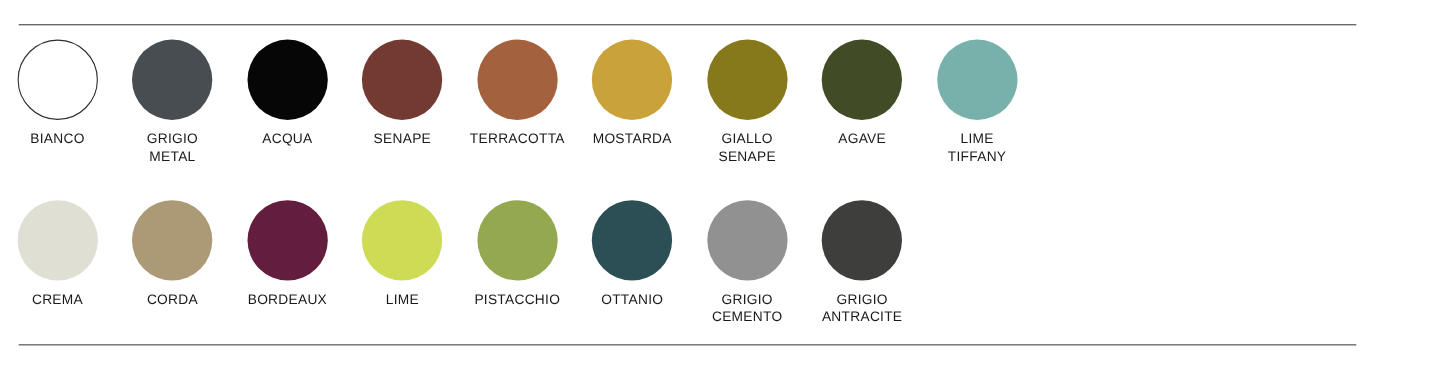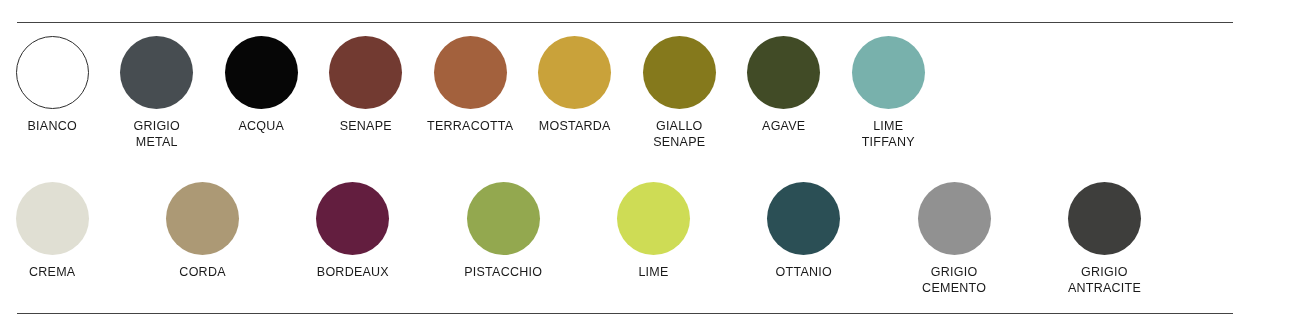--- a/index.html
+++ b/index.html
@@ -44,21 +44,21 @@
   }
   .row {
     display: flex;
     flex-direction: row;
     align-items: flex-start;
     width: 1307px;
     margin: 0;
     padding: 0;
   }
   .row-1 { height: 140px; }
-  .row-2 { margin-top: 6px; justify-content: space-between; }
+  .row-2 { margin-top: 6px; }
   .swatch {
     width: 104.5px;
     flex: 0 0 104.5px;
     display: flex;
     flex-direction: column;
     align-items: center;
     box-sizing: border-box;
   }
   .swatch.empty { visibility: hidden; }
   .disc {
@@ -139,26 +139,26 @@
         </div>
         <div class="swatch">
           <div class="disc" style="background: rgb(172, 153, 117);"></div>
           <div class="label">CORDA</div>
         </div>
         <div class="swatch">
           <div class="disc" style="background: rgb(99, 30, 63);"></div>
           <div class="label">BORDEAUX</div>
         </div>
         <div class="swatch">
+          <div class="disc" style="background: rgb(206, 220, 85);"></div>
+          <div class="label">LIME</div>
+        </div>
+        <div class="swatch">
           <div class="disc" style="background: rgb(147, 168, 79);"></div>
           <div class="label">PISTACCHIO</div>
-        </div>
-        <div class="swatch">
-          <div class="disc" style="background: rgb(206, 220, 85);"></div>
-          <div class="label">LIME</div>
         </div>
         <div class="swatch">
           <div class="disc" style="background: rgb(43, 79, 85);"></div>
           <div class="label">OTTANIO</div>
         </div>
         <div class="swatch">
           <div class="disc" style="background: rgb(145, 145, 145);"></div>
           <div class="label">GRIGIO
 CEMENTO</div>
         </div>

